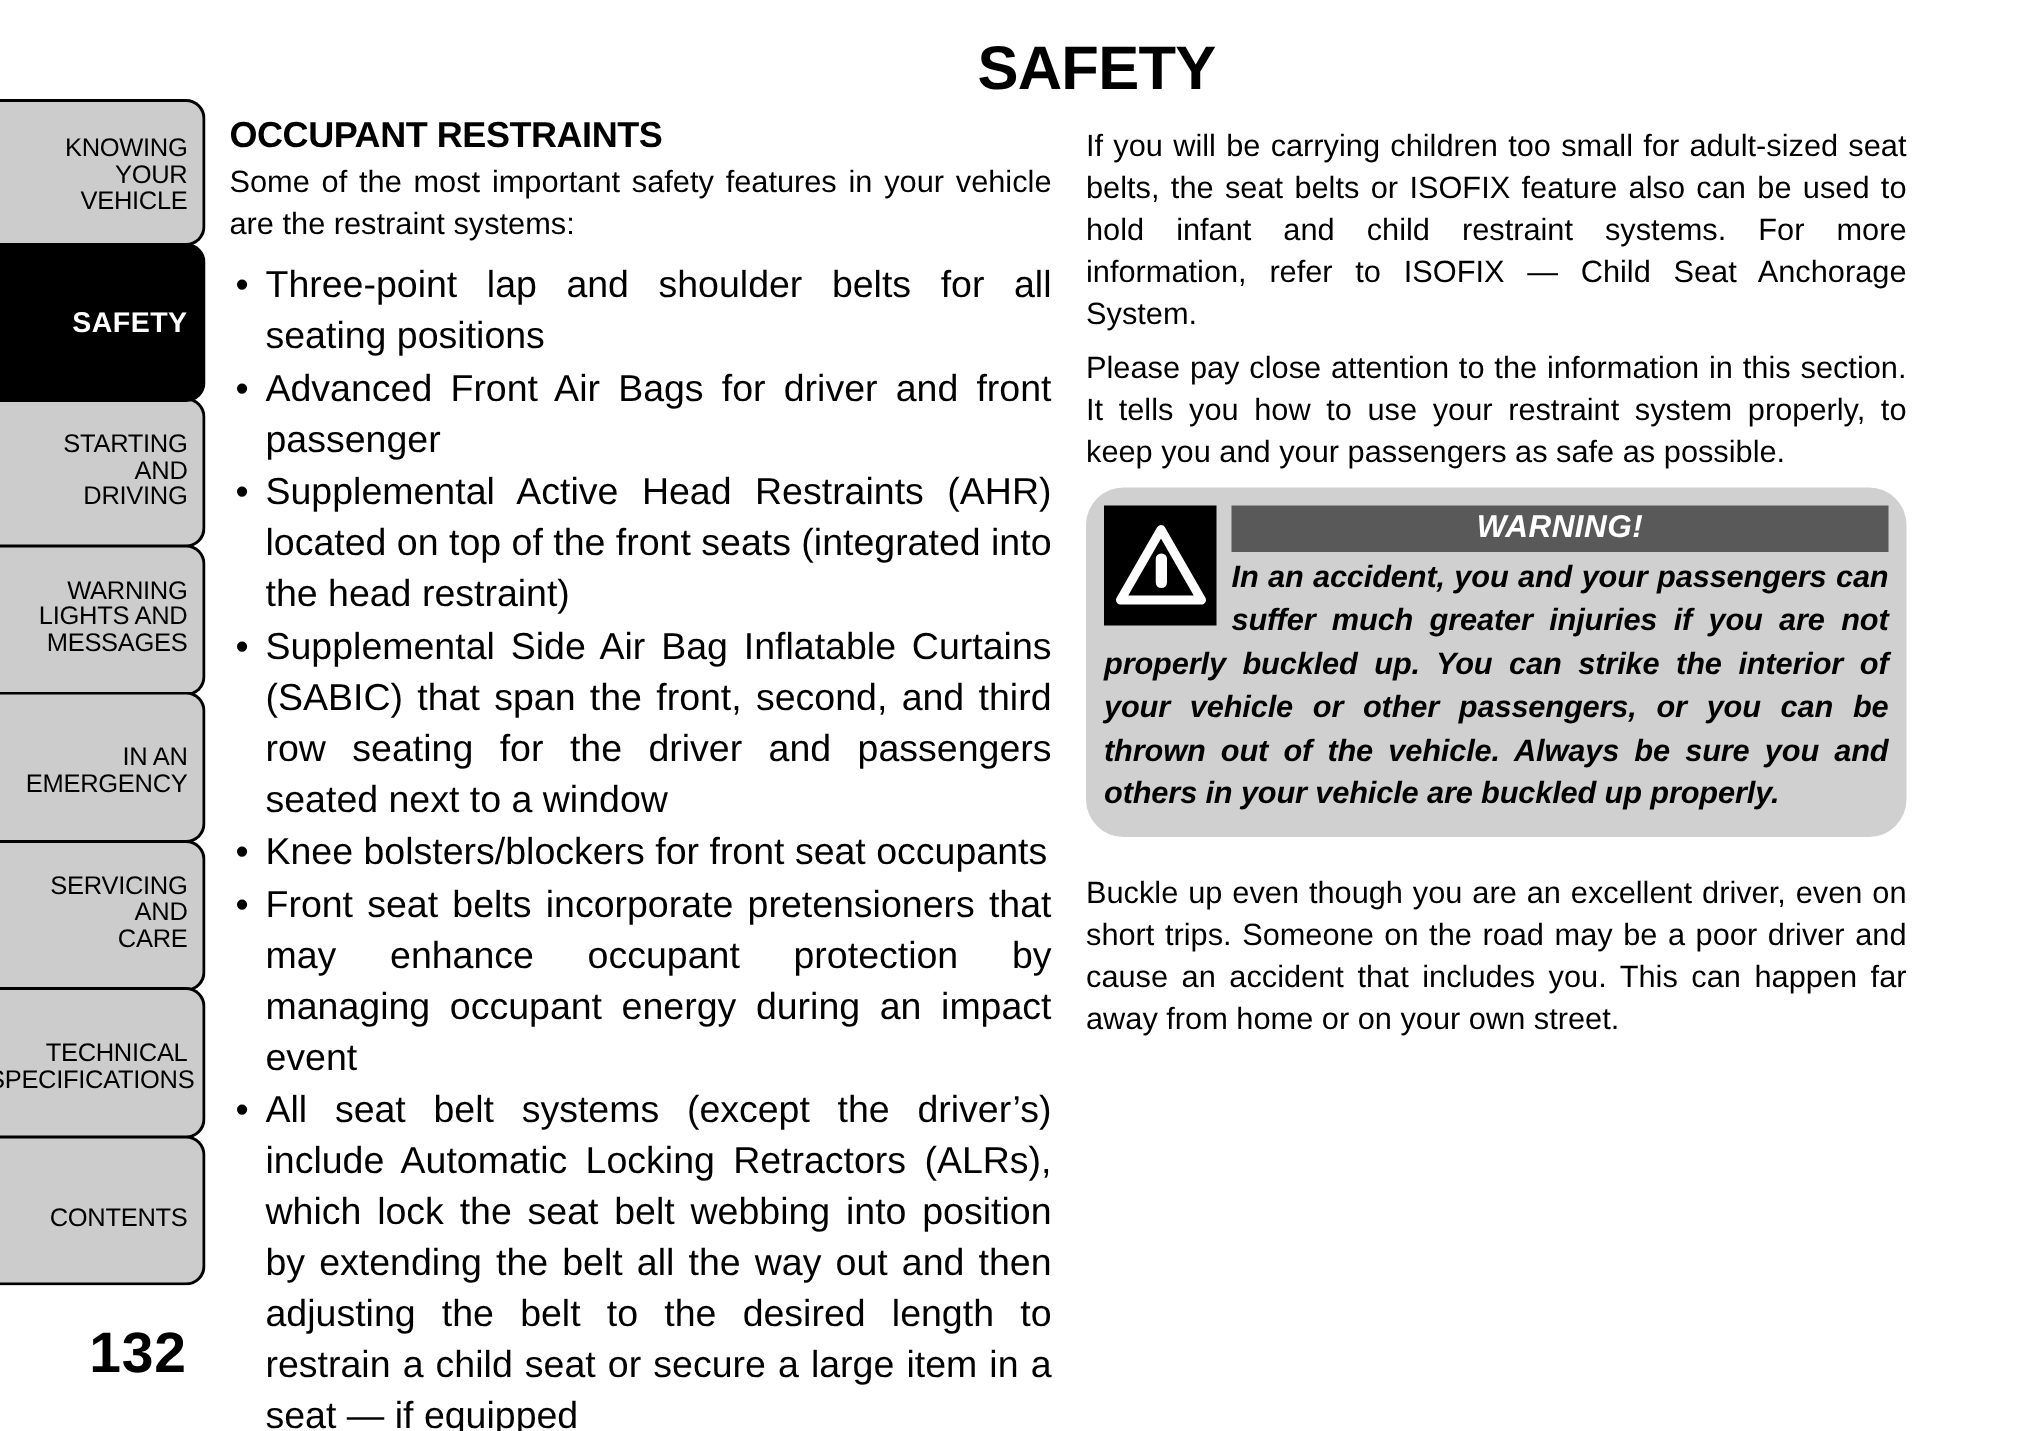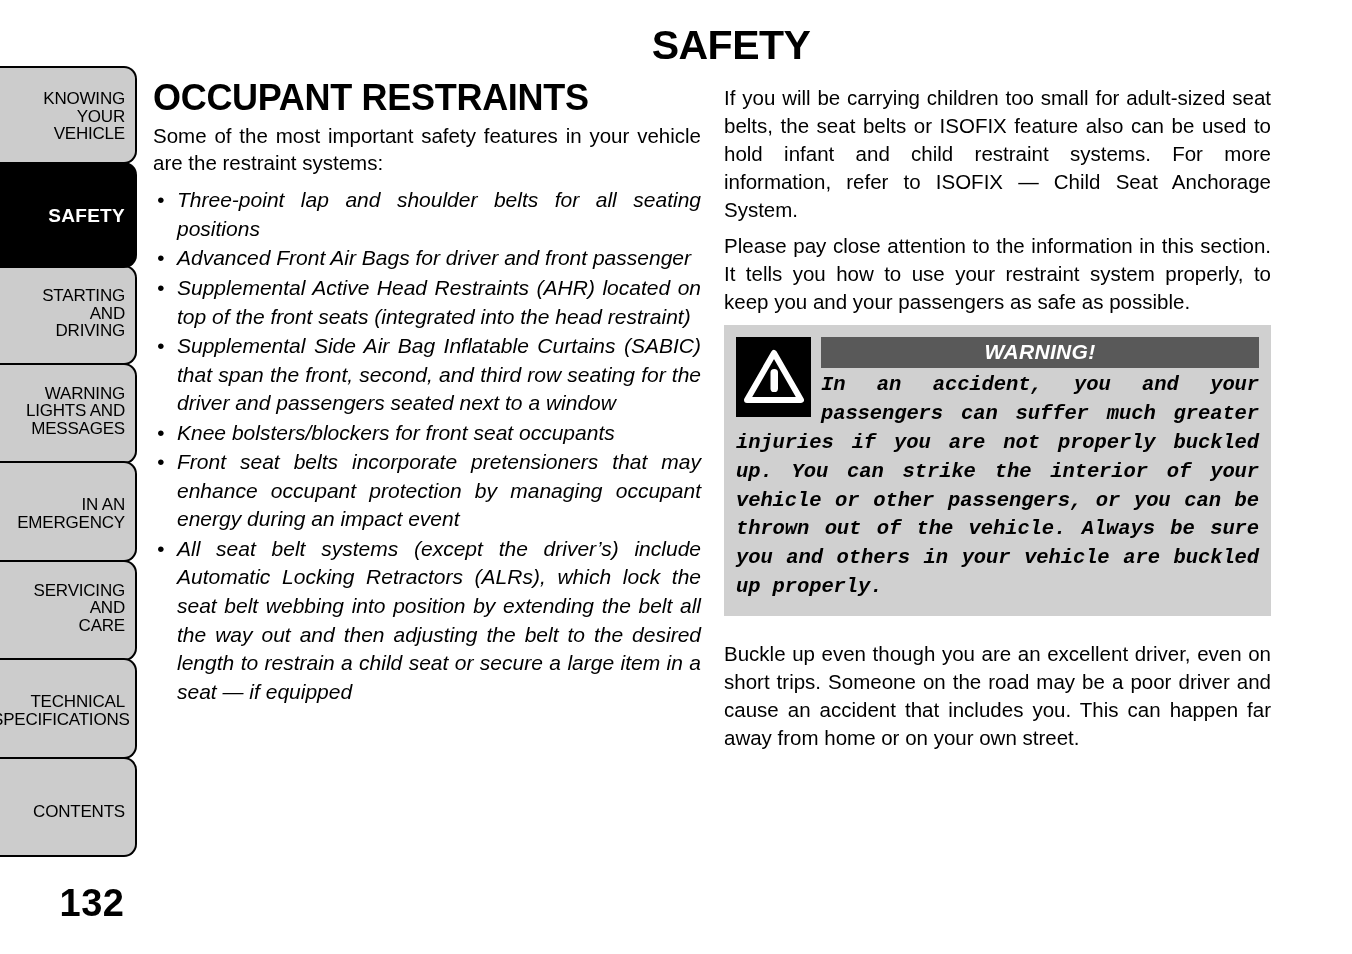--- a/index.html
+++ b/index.html
@@ -91,21 +91,21 @@
   }
   #col-right {
     position: absolute;
     left: 724px;
     top: 84px;
     width: 547px;
   }
 
   h2.section-heading {
     margin: 0 0 4px 0;
-    font-size: 36px;
+    font-size: 24px;
     font-weight: bold;
     letter-spacing: -0.3px;
     line-height: 1.1;
   }
 
   p.body {
     margin: 0 0 9px 0;
     font-size: 20.5px;
     line-height: 1.36;
     text-align: justify;
@@ -115,44 +115,44 @@
 
   ul.bullets {
     list-style: none;
     margin: 0;
     padding: 0;
   }
   ul.bullets li {
     position: relative;
     padding-left: 24px;
     margin-bottom: 1px;
-    font-size: 21px;
+    font-size: 25px;
     line-height: 1.36;
     text-align: justify;
-    font-style: italic;
   }
   ul.bullets li::before {
     content: "\2022";
     position: absolute;
     left: 4px;
     top: 0;
   }
   
   ul.bullets li.nojust { text-align: left; }
 
   .note-label { font-weight: bold; }
 
   
   #warning-box {
     margin-top: 6px;
     background: #d0d0d0;
     padding: 12px 12px 14px 12px;
     box-sizing: border-box;
     width: 547px;
     overflow: hidden;
+    border-radius: 25px;
   }
   #warning-icon {
     float: left;
     width: 75px;
     height: 80px;
     background: #000000;
     margin-right: 10px;
     margin-bottom: 2px;
     display: flex;
     align-items: center;
@@ -170,21 +170,20 @@
     margin-bottom: 3px;
     overflow: hidden;
   }
   #warning-text {
     font-style: italic;
     font-weight: bold;
     font-size: 20.5px;
     line-height: 1.41;
     text-align: justify;
     letter-spacing: -0.1px;
-    font-family: Liberation Mono, monospace;
   }
 </style>
 </head>
 <body>
 
 <div id="sidebar">
 
   <div class="tab t-knowing">
     <span class="tab-label-line">KNOWING</span>
     <span class="tab-label-line">YOUR</span>

